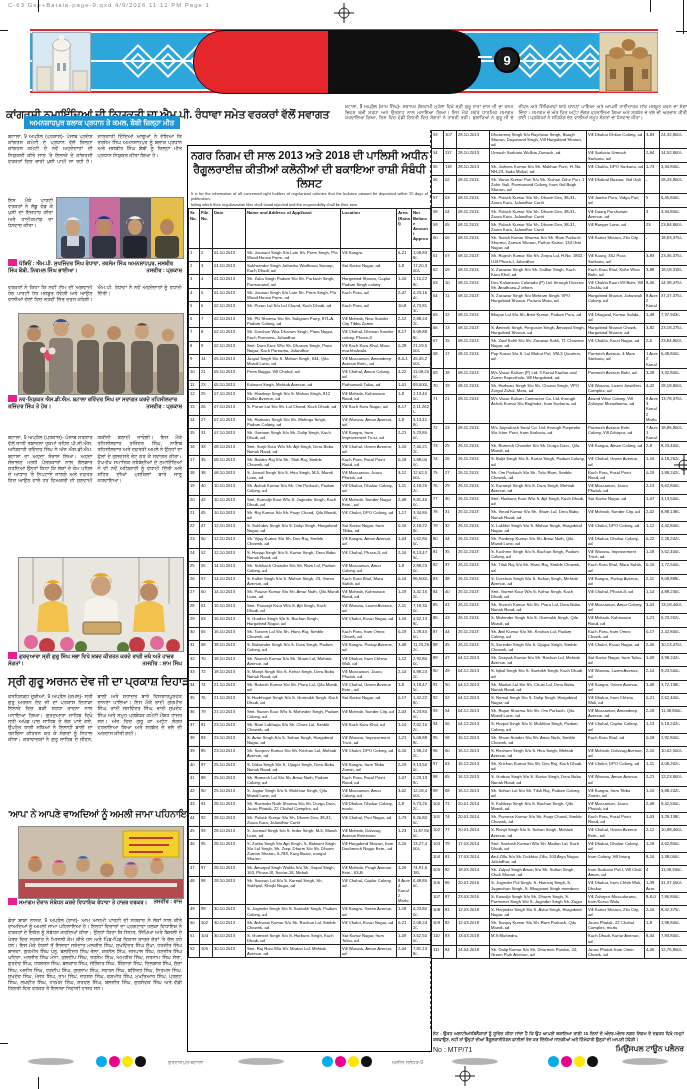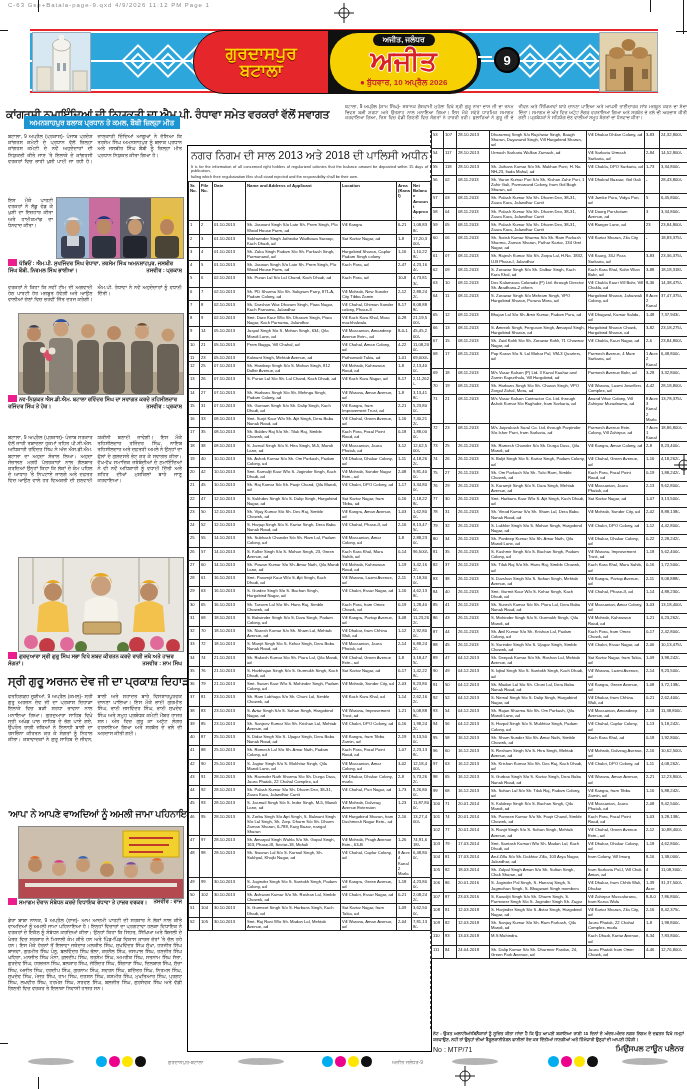--- a/index.html
+++ b/index.html
@@ -37,21 +37,21 @@
   .subband{background:#1d95d2;color:#fff;font-weight:bold;font-size:7px;text-align:center;line-height:13px;}
   .body-sm{font-size:5px;line-height:1.24;text-align:justify;color:#1c1c1c;overflow:hidden;}
   .cols2{column-count:2;column-gap:5px;column-rule:none;}
   .caption{font-size:5.4px;font-weight:bold;line-height:1.25;color:#111;overflow:hidden;}
   .capflag{display:inline-block;width:9px;height:7px;background:#ec1e8e;margin-right:2px;vertical-align:-1px;}
   .capcredit{float:right;font-weight:bold;}
   .photo{border:1px solid #888;overflow:hidden;}
   
   #notice-left{left:187px;top:145px;width:243px;height:905px;border:1px solid #000;overflow:hidden;background:#fff;}
   #notice-right{left:430px;top:130px;width:257px;height:899px;border-left:1px dashed #444;overflow:hidden;}
-  .ntitle{font-size:11px;font-weight:normal;text-align:center;line-height:1.25;margin-top:3px;}
+  .ntitle{font-size:11px;font-weight:bold;text-align:center;line-height:1.25;margin-top:3px;}
   .nnote{font-size:3.9px;line-height:1.2;color:#222;margin:2px 3px 1px 3px;text-align:justify;}
   table.ntable{width:100%;border-collapse:collapse;table-layout:fixed;}
   .ntable th,.ntable td{border:0.5px solid #222;font-size:4.2px;line-height:1.22;padding:1px;
       vertical-align:top;word-wrap:break-word;font-weight:normal;text-align:left;}
   .ntable th{font-weight:bold;font-size:4.3px;}
   .foot-note{font-size:4.4px;line-height:1.25;text-align:justify;font-weight:bold;}
   .refrow{display:flex;justify-content:space-between;align-items:center;}
   .refno{font-size:7px;color:#222;}
   .signat{font-size:7.5px;font-weight:bold;}
 </style>
@@ -113,31 +113,20 @@
           <rect x="6" y="22" width="45" height="36" fill="#caa36a" stroke="#8a6a42"></rect>
           <ellipse cx="17" cy="20" rx="8" ry="6" fill="#b3854d"></ellipse>
           <ellipse cx="40" cy="20" rx="8" ry="6" fill="#b3854d"></ellipse>
           <ellipse cx="28.5" cy="12" rx="7" ry="6" fill="#a97a42"></ellipse>
           <rect x="24" y="34" width="9" height="24" fill="#7a5a32"></rect>
           <rect x="10" y="36" width="6" height="10" fill="#8a6a42"></rect>
           <rect x="42" y="36" width="6" height="10" fill="#8a6a42"></rect>
         </svg>
     </div>
     <div id="mast-oval" class="abs">
-      <div class="mo-left">
-        <span>ਗੁਰਦਾਸਪੁਰ</span>
-        <span>ਬਟਾਲਾ</span>
-      </div>
-      <div class="mo-right">
-        <div class="brand-oval">
-          <div class="brand-top">ਅਜੀਤ, ਜਲੰਧਰ</div>
-          <div class="brand-name">ਅਜੀਤ</div>
-          <div class="brand-date">● <span>ਬੁੱਧਵਾਰ, 10 ਅਪ੍ਰੈਲ 2026</span></div>
-        </div>
-      </div>
     </div>
     <div class="abs" style="left:448px;top:27px;width:14px;height:2px;background:#fff;"></div>
   </div>
   <div id="page-badge" class="abs">9</div>
 
   <div class="abs body-sm cols2" style="left:345px;top:104px;width:342px;height:25px;font-size:4.6px;">ਬਟਾਲਾ, 9 ਅਪ੍ਰੈਲ (ਸ਼ਾਮ ਸਿੰਘ)- ਸਥਾਨਕ ਗੋਸਵਾਮੀ ਮੁਹੱਲਾ ਵਿਖੇ ਸ੍ਰੀ ਗੁਰੂ ਨਾਭਾ ਦਾਸ ਜੀ ਦਾ ਜਨਮ ਦਿਵਸ ਬੜੀ ਸ਼ਰਧਾ ਅਤੇ ਉਤਸ਼ਾਹ ਨਾਲ ਮਨਾਇਆ ਗਿਆ। ਇਸ ਮੌਕੇ ਸਵੇਰੇ ਧਾਰਮਿਕ ਸਮਾਗਮ ਕਰਵਾਇਆ ਗਿਆ, ਜਿਸ ਵਿਚ ਵੱਡੀ ਗਿਣਤੀ ਵਿਚ ਸੰਗਤਾਂ ਨੇ ਹਾਜ਼ਰੀ ਭਰੀ। ਬੁਲਾਰਿਆਂ ਨੇ ਗੁਰੂ ਜੀ ਦੇ ਜੀਵਨ ਅਤੇ ਸਿੱਖਿਆਵਾਂ ਬਾਰੇ ਚਾਨਣਾ ਪਾਇਆ ਅਤੇ ਆਪਸੀ ਭਾਈਚਾਰਕ ਸਾਂਝ ਮਜ਼ਬੂਤ ਕਰਨ ਦਾ ਸੱਦਾ ਦਿੱਤਾ। ਸਮਾਗਮ ਦੇ ਅੰਤ ਵਿਚ ਅਟੁੱਟ ਲੰਗਰ ਵਰਤਾਇਆ ਗਿਆ ਅਤੇ ਸਰਬੱਤ ਦੇ ਭਲੇ ਦੀ ਅਰਦਾਸ ਕੀਤੀ ਗਈ। ਪ੍ਰਬੰਧਕਾਂ ਨੇ ਸਹਿਯੋਗ ਦੇਣ ਵਾਲੀਆਂ ਸਮੂਹ ਸੰਗਤਾਂ ਦਾ ਧੰਨਵਾਦ ਕੀਤਾ।</div>
 
   <div class="abs h-big" style="left:6px;top:108px;width:334px;font-size:11px;">ਕਾਂਗਰਸੀ ਨੁਮਾਇੰਦਿਆਂ ਦੀ ਨਿਯੁਕਤੀ ਦਾ ਐਮ.ਪੀ. ਰੰਧਾਵਾ ਸਮੇਤ ਵਰਕਰਾਂ ਵੱਲੋਂ ਸਵਾਗਤ</div>
   <div class="abs subband" style="left:24px;top:116px;width:156px;height:13px;">ਅਮਨਸ਼ਾਹਪੁਰ ਬਲਾਕ ਪ੍ਰਧਾਨ ਤੇ ਕਮਲ, ਬੌਬੀ ਜ਼ਿਲ੍ਹਾ ਮੀਤ ਪ੍ਰਧਾਨ ਨਿਯੁਕਤ</div>
   <div class="abs body-sm cols2" style="left:8px;top:133px;width:174px;height:62px;">ਬਟਾਲਾ, 9 ਅਪ੍ਰੈਲ (ਪ੍ਰਕਾਸ਼)- ਪੰਜਾਬ ਪ੍ਰਦੇਸ਼ ਕਾਂਗਰਸ ਕਮੇਟੀ ਦੇ ਪ੍ਰਧਾਨ ਵੱਲੋਂ ਜ਼ਿਲ੍ਹਾ ਕਾਂਗਰਸ ਕਮੇਟੀ ਦੇ ਨਵੇਂ ਅਹੁਦੇਦਾਰਾਂ ਦੀ ਨਿਯੁਕਤੀ ਕੀਤੇ ਜਾਣ 'ਤੇ ਇਲਾਕੇ ਦੇ ਕਾਂਗਰਸੀ ਵਰਕਰਾਂ ਵਿਚ ਭਾਰੀ ਖੁਸ਼ੀ ਪਾਈ ਜਾ ਰਹੀ ਹੈ। ਜਾਣਕਾਰੀ ਦਿੰਦਿਆਂ ਆਗੂਆਂ ਨੇ ਦੱਸਿਆ ਕਿ ਤਰਸੇਮ ਸਿੰਘ ਅਮਨਸ਼ਾਹਪੁਰ ਨੂੰ ਬਲਾਕ ਪ੍ਰਧਾਨ ਅਤੇ ਜਸਬੀਰ ਸਿੰਘ ਬੌਬੀ ਨੂੰ ਜ਼ਿਲ੍ਹਾ ਮੀਤ ਪ੍ਰਧਾਨ ਨਿਯੁਕਤ ਕੀਤਾ ਗਿਆ ਹੈ।</div>
@@ -288,20 +277,21 @@
     </svg>
   </div>
   <div class="abs caption" style="left:8px;top:898px;width:174px;height:18px;">
     <span class="capflag"></span><span>ਸਮਾਗਮ ਦੌਰਾਨ ਸੰਬੋਧਨ ਕਰਦੇ ਵਿਧਾਇਕ ਰੰਧਾਵਾ ਤੇ ਹਾਜ਼ਰ ਵਰਕਰ।</span>
     <span class="capcredit">ਤਸਵੀਰ : ਰਾਜ</span>
   </div>
   <div class="abs body-sm" style="left:8px;top:917px;width:174px;height:131px;">ਡੇਰਾ ਬਾਬਾ ਨਾਨਕ, 9 ਅਪ੍ਰੈਲ (ਰਾਜ)- ਆਮ ਆਦਮੀ ਪਾਰਟੀ ਦੀ ਸਰਕਾਰ ਨੇ ਲੋਕਾਂ ਨਾਲ ਕੀਤੇ ਵਾਅਦਿਆਂ ਨੂੰ ਅਮਲੀ ਜਾਮਾ ਪਹਿਨਾਇਆ ਹੈ। ਇਨ੍ਹਾਂ ਵਿਚਾਰਾਂ ਦਾ ਪ੍ਰਗਟਾਵਾ ਹਲਕਾ ਵਿਧਾਇਕ ਨੇ ਵਰਕਰਾਂ ਦੇ ਇਕੱਠ ਨੂੰ ਸੰਬੋਧਨ ਕਰਦਿਆਂ ਕੀਤਾ। ਉਨ੍ਹਾਂ ਕਿਹਾ ਕਿ ਸਿਹਤ, ਸਿੱਖਿਆ ਅਤੇ ਬਿਜਲੀ ਦੇ ਖੇਤਰ ਵਿਚ ਸਰਕਾਰ ਨੇ ਮਿਸਾਲੀ ਕੰਮ ਕੀਤੇ ਹਨ ਅਤੇ ਪਿੰਡ-ਪਿੰਡ ਵਿਕਾਸ ਕਾਰਜ ਜ਼ੋਰਾਂ 'ਤੇ ਚੱਲ ਰਹੇ ਹਨ। ਇਸ ਮੌਕੇ ਹੋਰਨਾਂ ਤੋਂ ਇਲਾਵਾ ਜਥੇਦਾਰ ਮਲਕੀਤ ਸਿੰਘ, ਸੁਖਵਿੰਦਰ ਸਿੰਘ ਸੁੱਖਾ, ਹਰਜੀਤ ਸਿੰਘ ਬਾਜਵਾ, ਗੁਰਮੀਤ ਸਿੰਘ ਪੰਨੂ, ਬਲਵਿੰਦਰ ਸਿੰਘ ਭੋਲਾ, ਕਰਨੈਲ ਸਿੰਘ, ਜਸਪਾਲ ਸਿੰਘ, ਰਣਜੀਤ ਸਿੰਘ ਖਹਿਰਾ, ਮਨਜੀਤ ਸਿੰਘ ਮੰਨਾ, ਕੁਲਦੀਪ ਸਿੰਘ, ਤਰਸੇਮ ਸਿੰਘ, ਅਮਰੀਕ ਸਿੰਘ, ਸਤਨਾਮ ਸਿੰਘ ਸੱਤਾ, ਗੁਰਦੇਵ ਸਿੰਘ, ਹਰਭਜਨ ਸਿੰਘ, ਬਲਕਾਰ ਸਿੰਘ, ਜੋਗਿੰਦਰ ਸਿੰਘ, ਸ਼ਿੰਗਾਰਾ ਸਿੰਘ, ਦਿਲਬਾਗ ਸਿੰਘ, ਸੁੱਚਾ ਸਿੰਘ, ਅਜੀਤ ਸਿੰਘ, ਹਰਦੀਪ ਸਿੰਘ, ਗੁਰਨਾਮ ਸਿੰਘ, ਸਵਰਨ ਸਿੰਘ, ਬਚਿੱਤਰ ਸਿੰਘ, ਨਿਰਮਲ ਸਿੰਘ, ਸੁਖਦੇਵ ਸਿੰਘ, ਮੇਜਰ ਸਿੰਘ, ਰਾਮ ਸਿੰਘ, ਦਰਸ਼ਨ ਸਿੰਘ, ਕਸ਼ਮੀਰ ਸਿੰਘ, ਮੁਖਤਿਆਰ ਸਿੰਘ, ਪ੍ਰਗਟ ਸਿੰਘ, ਲਖਵੀਰ ਸਿੰਘ, ਹਰਮੇਸ਼ ਸਿੰਘ, ਸਰਵਣ ਸਿੰਘ, ਬਲਜੀਤ ਸਿੰਘ, ਗੁਰਸੇਵਕ ਸਿੰਘ ਅਤੇ ਵੱਡੀ ਗਿਣਤੀ ਵਿਚ ਵਰਕਰ ਤੇ ਇਲਾਕਾ ਨਿਵਾਸੀ ਹਾਜ਼ਰ ਸਨ।</div>
 
   <div id="notice-left" class="abs">
     <div class="ntitle">ਨਗਰ ਨਿਗਮ ਦੀ ਸਾਲ 2013 ਅਤੇ 2018 ਦੀ ਪਾਲਿਸੀ ਅਧੀਨ</div>
+    <div class="ntitle" style="margin-top:0;">ਰੈਗੂਲਰਾਈਜ਼ ਕੀਤੀਆਂ ਕਲੋਨੀਆਂ ਦੀ ਬਕਾਇਆ ਰਾਸ਼ੀ ਸੰਬੰਧੀ ਲਿਸਟ</div>
     <div class="nnote">It is for the information of all concerned right holders of regularized colonies that the balance amount be deposited within 15 days of publication,</div>
     <div class="nnote" style="margin-top:0;">failing which their regularization files shall stand rejected and the responsibility shall be their own.</div>
     <table class="ntable">
       <colgroup>
           <col style="width:11px">
           <col style="width:13px">
           <col style="width:33px">
           <col style="width:95px">
           <col style="width:56px">
           <col style="width:15px">

